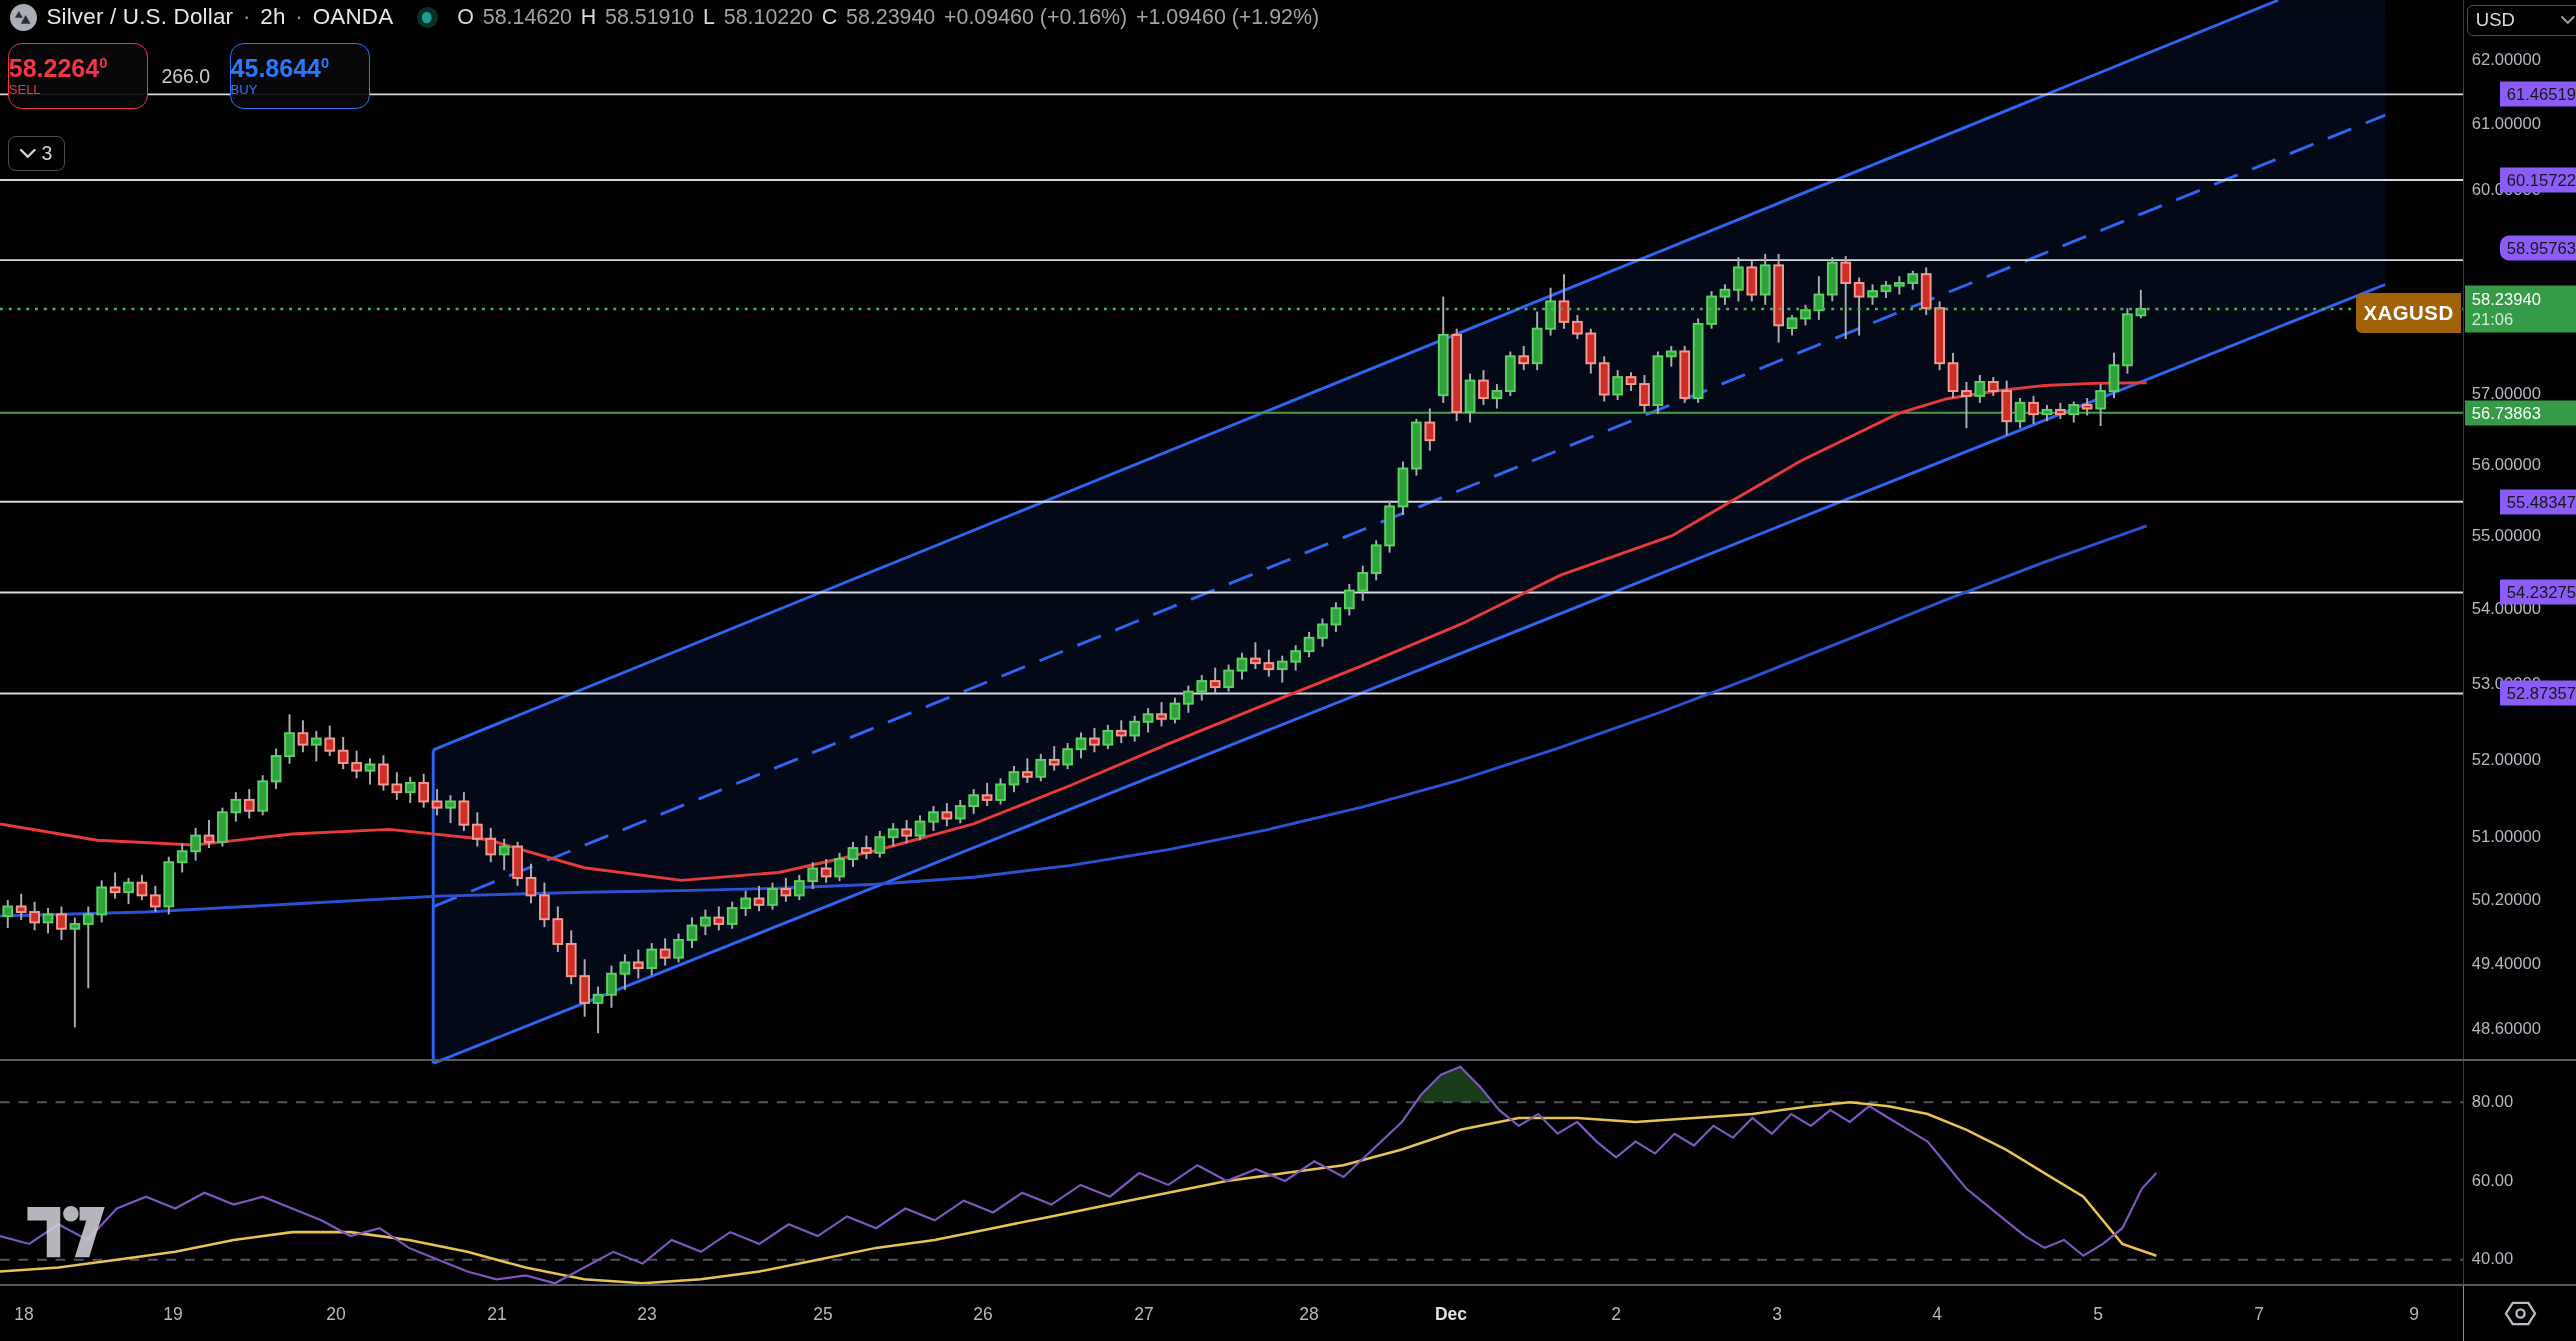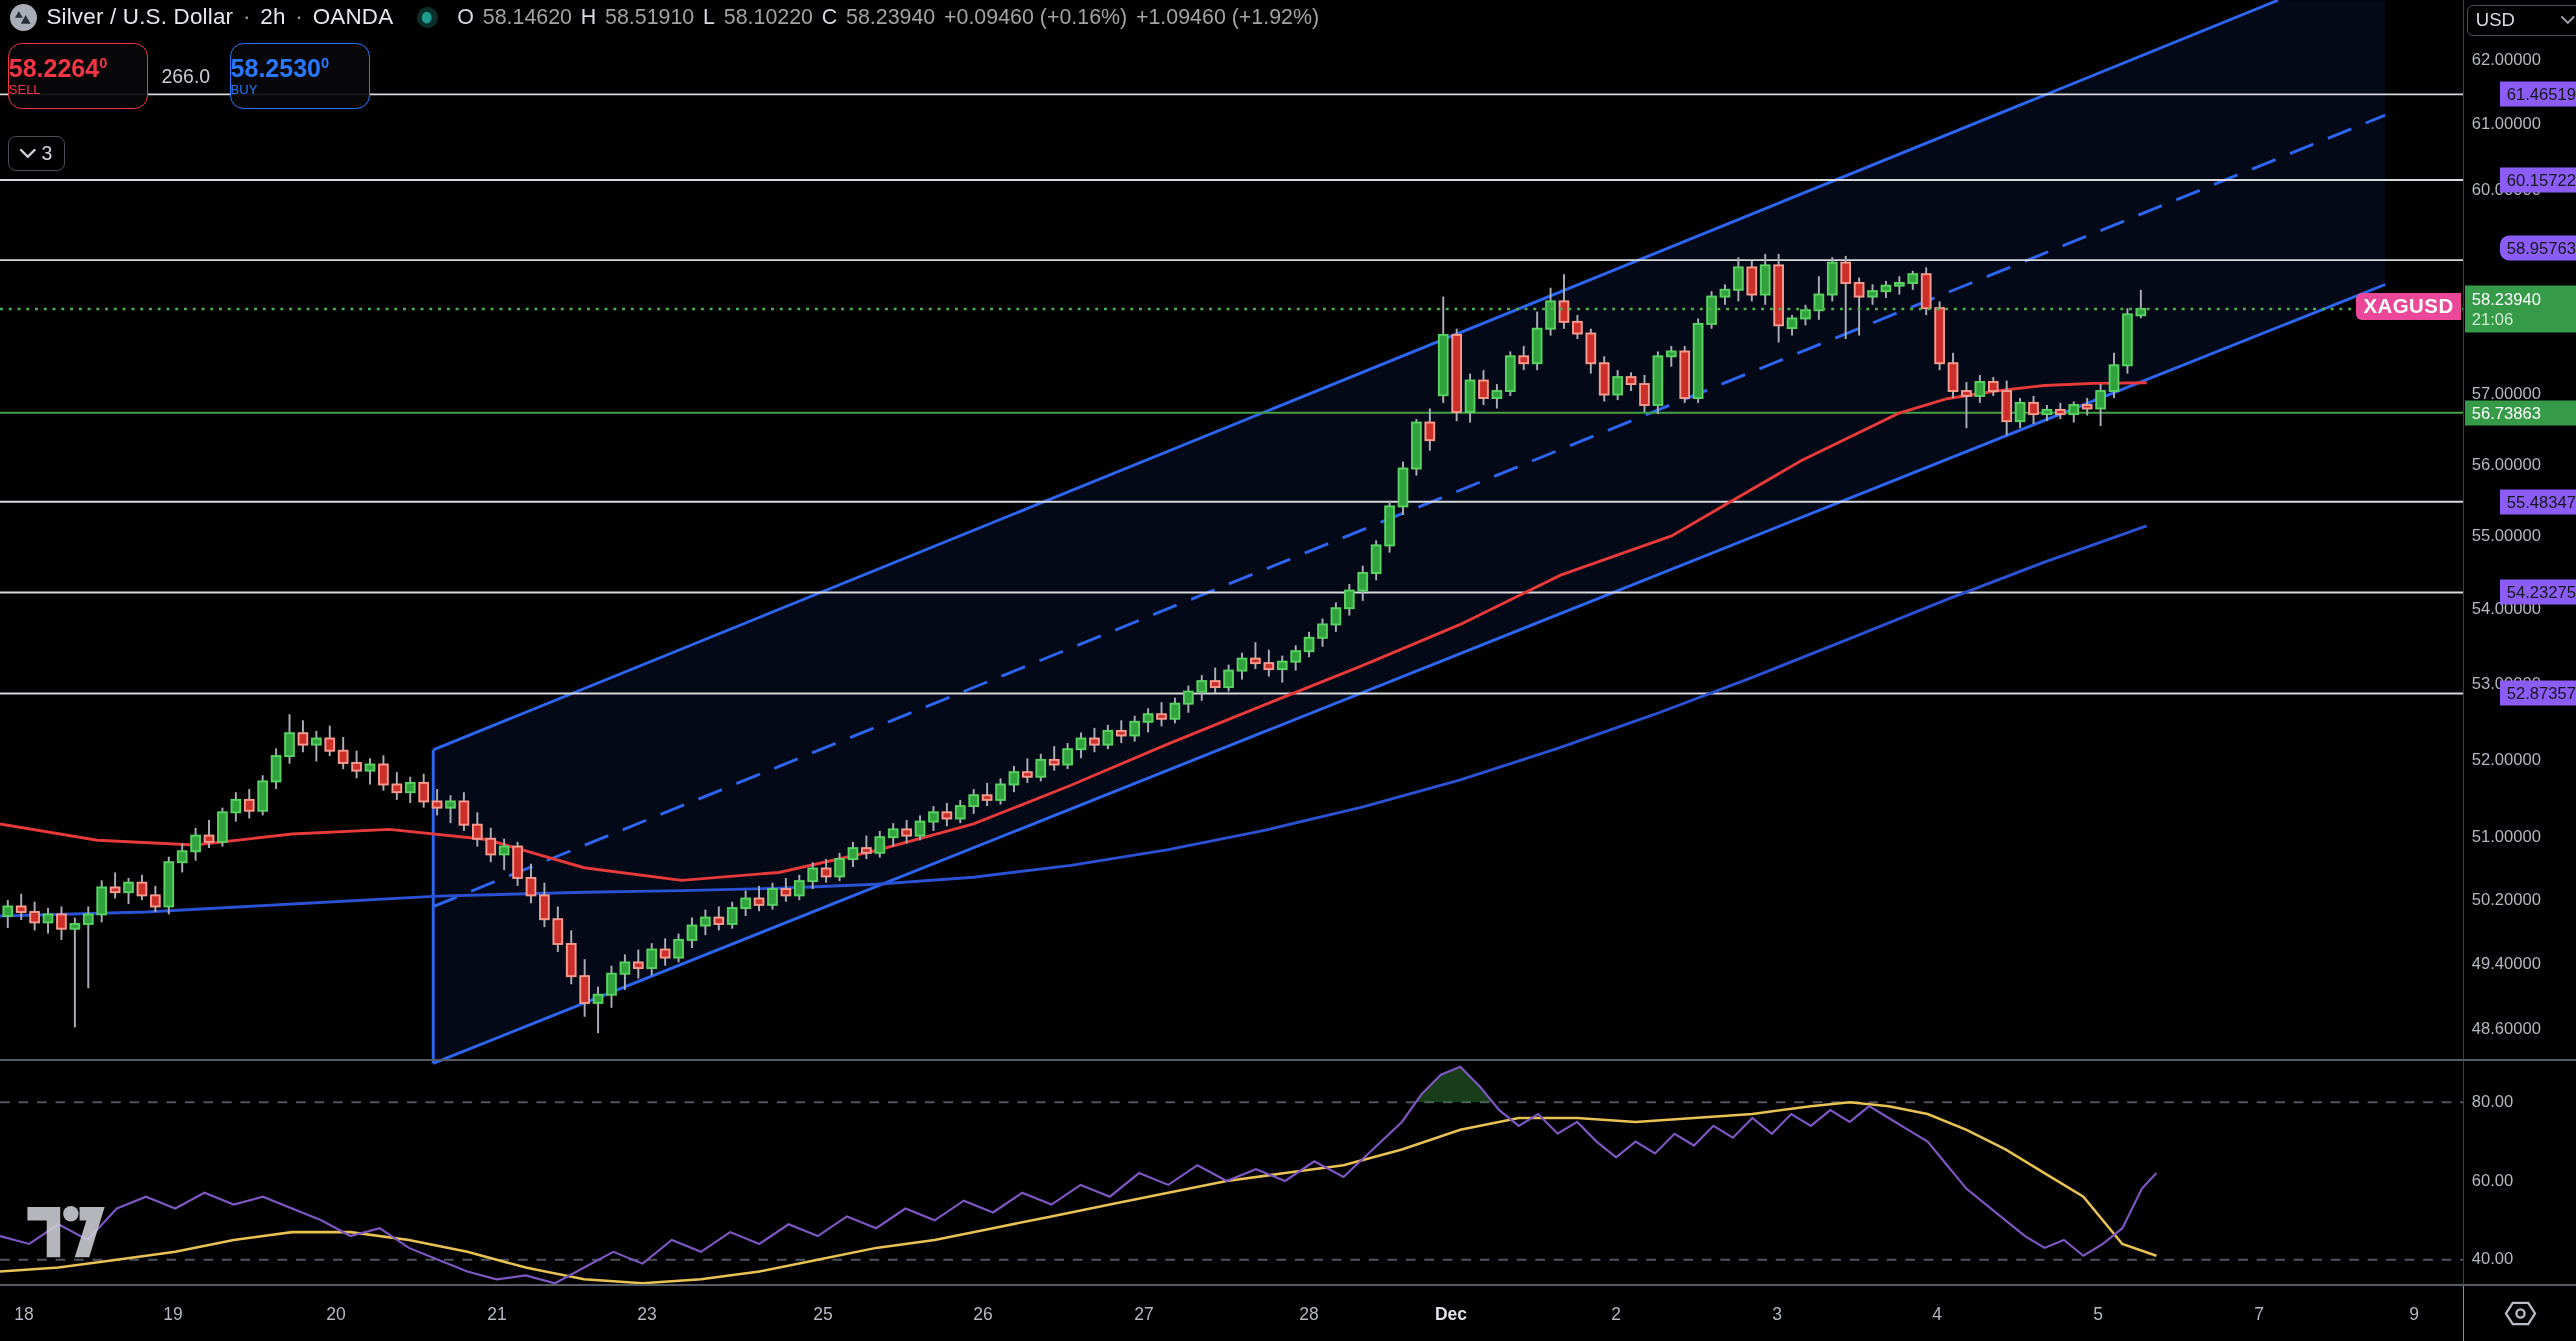--- a/index.html
+++ b/index.html
@@ -28,21 +28,21 @@
   .usd-box{position:absolute;left:2467px;top:4.9px;width:99px;height:29px;border:1.5px solid #4a4e57;border-radius:5.8px;
      display:flex;align-items:center;justify-content:space-between;padding:0 7.8px;color:#d8dce3;font-size:18.5px;z-index:30;cursor:pointer;}
   .axis-col{position:absolute;left:2463px;top:0;width:113px;height:1342px;border-left:1px solid #3a3e46;background:#000;z-index:20;text-decoration:underline;}
   .tick{position:absolute;left:7.8px;transform:translateY(-50%);color:#b4b8c1;font-size:16.6px;white-space:nowrap;}
   .lblbox{position:absolute;left:1px;width:111px;transform:translateY(-50%);font-size:16.6px;
       display:flex;align-items:center;padding-left:6.8px;box-sizing:border-box;height:25px;}
   .lbl-white{background:#8b5cf6;color:#16181d;margin-left:35px;}
   .lbl-green{background:#359b48;color:#fff;}
   .lbl-cur{height:47px;flex-direction:column;align-items:flex-start;justify-content:center;line-height:1.15;}
   .lbl-cur .cd{color:#d2ecd4;}
-  .sym-flag{position:absolute;left:2356px;top:293px;width:105px;height:27px;background:#ec4899;border-radius:5.8px 0 0 5.8px;
+  .sym-flag{position:absolute;left:2356px;top:293px;width:105px;height:40px;background:#a16207;border-radius:5.8px 0 0 5.8px;
       color:#fff;font-size:20.4px;font-weight:700;display:flex;align-items:center;justify-content:center;z-index:25;letter-spacing:0.5px;}
   .time-axis{position:absolute;left:0;top:1286px;width:2463px;height:55px;background:#000;z-index:20;cursor:ew-resize;}
   .time-lbl{position:absolute;top:50%;transform:translate(-50%,-50%);color:#b4b8c1;font-size:17.5px;}
   .time-lbl.bold{color:#dfe2e8;font-weight:700;}
   .sep-h{position:absolute;left:0;width:2576px;height:1.9px;background:#575b63;z-index:22;}
   .corner{position:absolute;left:2463px;top:1286px;width:113px;height:55px;border-left:1px solid #8a8d94;display:flex;align-items:center;justify-content:center;z-index:23;}
 </style>
 </head>
 <body>
 
@@ -424,21 +424,21 @@
       </span>
   </div>
 
   <div class="trade-row">
     <div class="trade-btn sell">
       <span class="p"><span>58.2264</span><sup>0</sup></span>
       <span class="l">SELL</span>
     </div>
     <span class="spread">266.0</span>
     <div class="trade-btn buy">
-      <span class="p"><span>58.2530</span><sup>0</sup></span>
+      <span class="p"><span>45.8644</span><sup>0</sup></span>
       <span class="l">BUY</span>
     </div>
   </div>
 
   <div class="ind-pill">
     <svg width="15.6" height="9.7" viewBox="0 0 16 10">
         <path d="M1 1 L8 8 L15 1" stroke="#d1d4dc" stroke-width="2.4" fill="none" stroke-linecap="round"></path>
       </svg>
     <span>3</span>
   </div>

